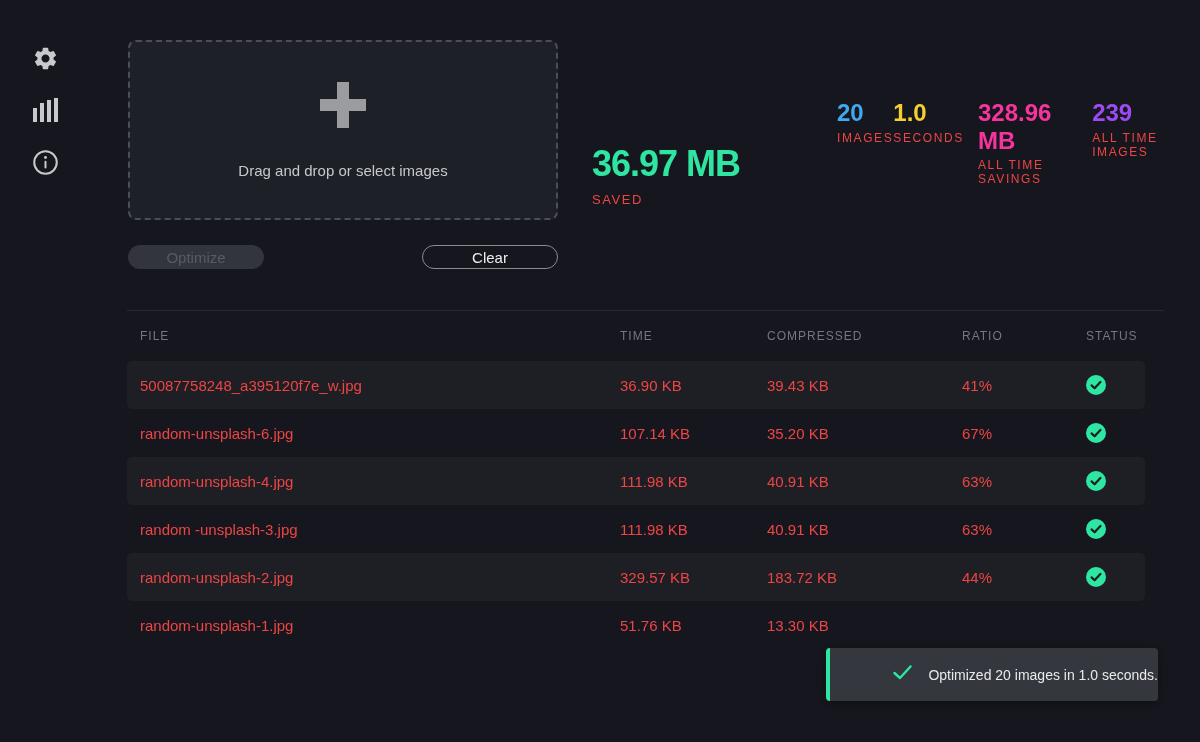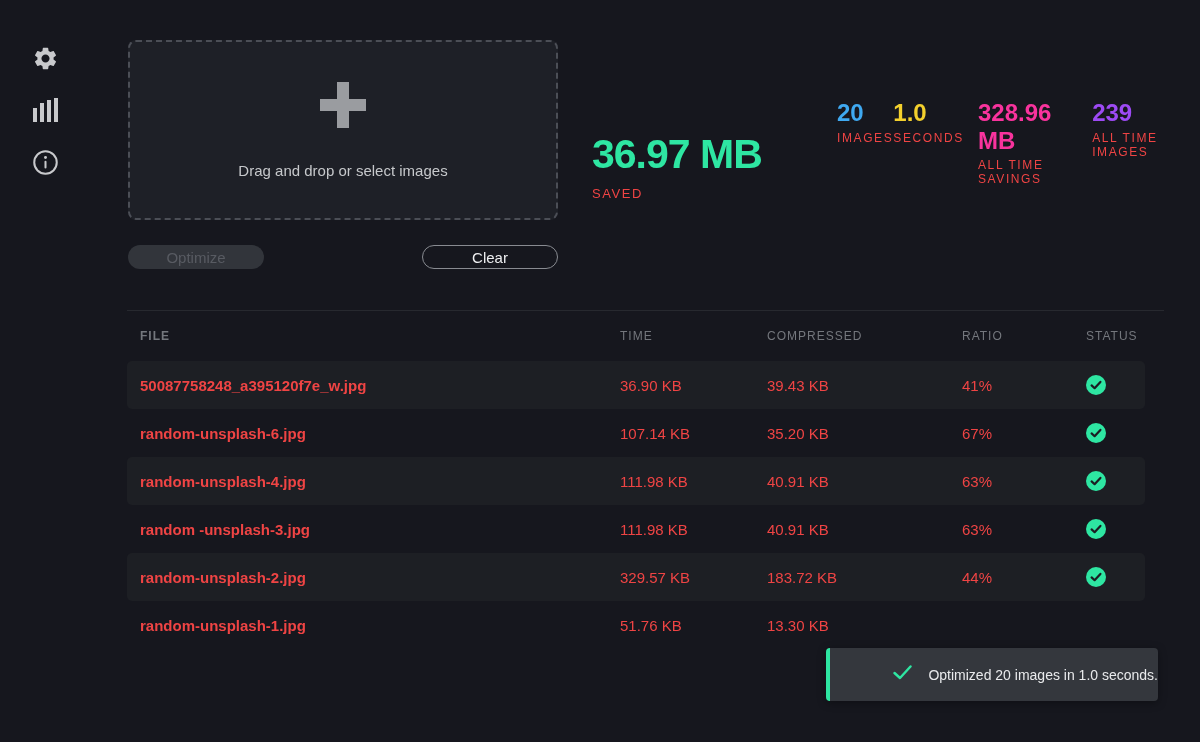--- a/index.html
+++ b/index.html
@@ -54,21 +54,21 @@
 
   
   .stat-value { font-weight: bold; line-height: 1.15; }
   .stat-label {
     color: #ef4444;
     font-size: 12px;
     letter-spacing: 1.6px;
     margin-top: 4px;
   }
   .big-stat { position: absolute; left: 592px; top: 131px; }
-  .big-stat .stat-value { font-size: 41px; letter-spacing: -1px; }
+  .big-stat .stat-value { font-size: 36px; letter-spacing: -1px; margin-top: 12px; }
   .big-stat .stat-label { font-size: 13px; margin-top: 8px; }
 
   .stat-col { position: absolute; top: 99px; display: flex; flex-direction: row; }
   .stat-col-mid { left: 837px; }
   .stat-col-right { left: 978px; }
   .stat-sm { margin-bottom: 13px; }
   .stat-sm .stat-value { font-size: 24px; }
 
   
   .btn {
@@ -116,21 +116,21 @@
     color: #74777d;
     letter-spacing: 1px;
   }
   .tr {
     height: 48px;
     border-radius: 5px;
     font-size: 15px;
     color: #ef4444;
   }
   .tr:nth-child(odd) { background: #1d1f24; }
-  .col-file { padding-left: 13px; font-weight: bold; }
+  .col-file { padding-left: 13px; }
   .col-status { padding-left: 9px; display: flex; align-items: center; }
   .status-wrap { display: inline-flex; }
 
   
   .toast {
     position: absolute;
     left: 826px; top: 648px;
     width: 332px; height: 53px;
     background: #34373d;
     border-left: 4px solid #2ee6a2;

